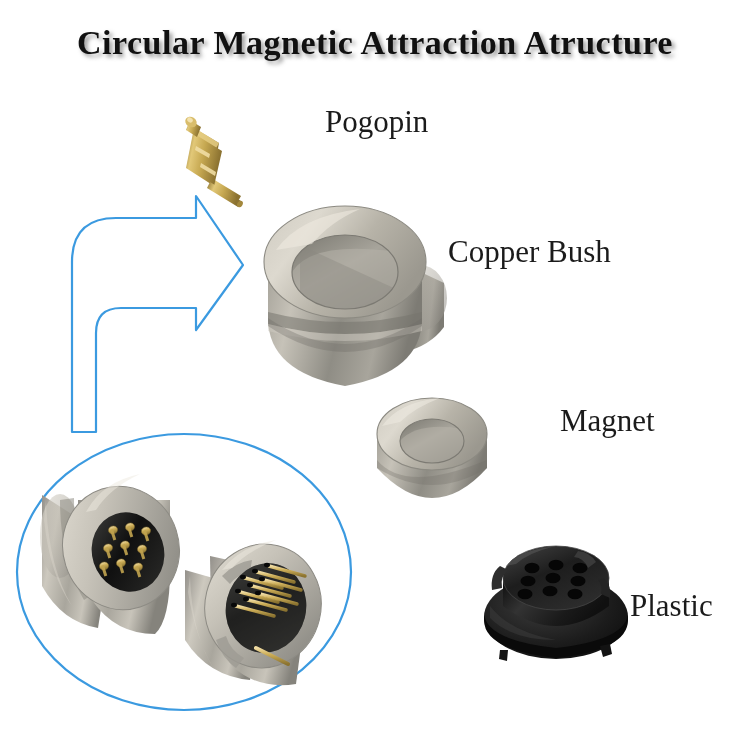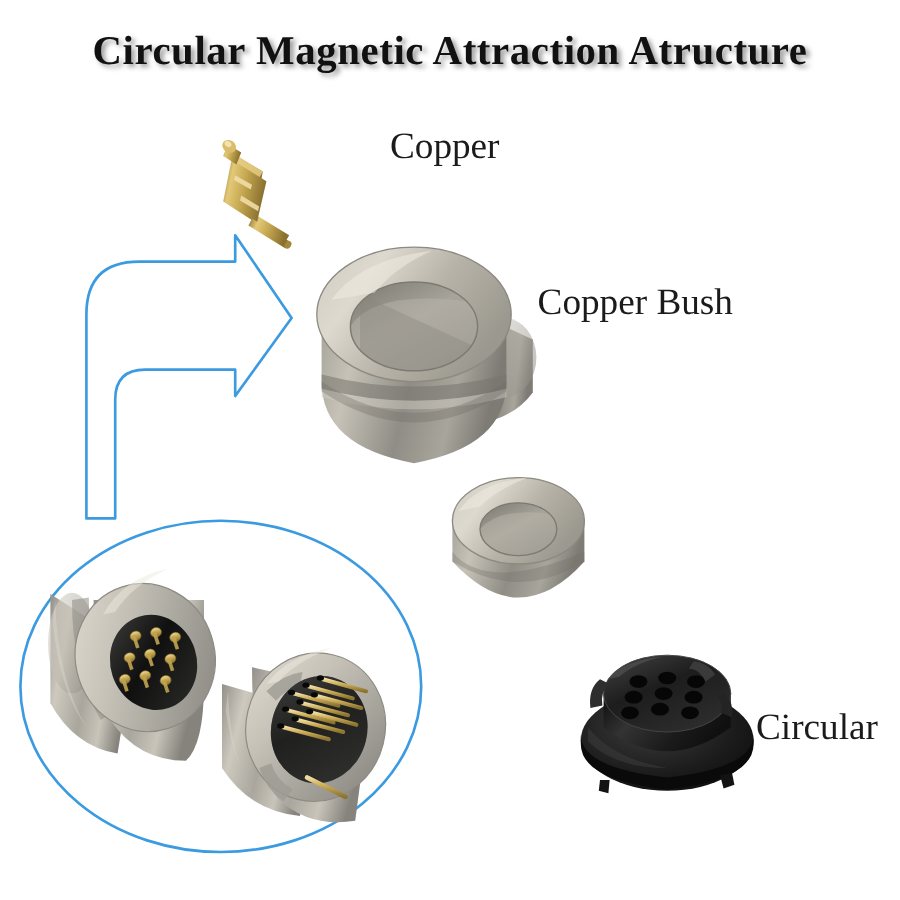--- a/index.html
+++ b/index.html
@@ -55,26 +55,27 @@
     height: 750px;
   }
 </style>
 </head>
 <body>
 
 <div id="stage">
 
   <div id="title">Circular Magnetic Attraction Atructure</div>
 
-  <div class="part-label" id="label-pogopin">Copper</div>
+  <div class="part-label" id="label-pogopin">Pogopin</div>
 
   <div class="part-label" id="label-copperbush">Copper Bush</div>
 
-
-  <div class="part-label" id="label-plastic">Circular</div>
+  <div class="part-label" id="label-magnet">Magnet</div>
+
+  <div class="part-label" id="label-plastic">Plastic</div>
 
   <svg id="art" viewBox="0 0 750 750">
     <defs>
 
       <linearGradient id="gMetalTop" x1="0" y1="0" x2="1" y2="0.5">
         <stop offset="0%" stop-color="#cfcbc1"></stop>
         <stop offset="30%" stop-color="#ddd9cf"></stop>
         <stop offset="62%" stop-color="#b7b3a8"></stop>
         <stop offset="100%" stop-color="#9b988f"></stop>
       </linearGradient>

